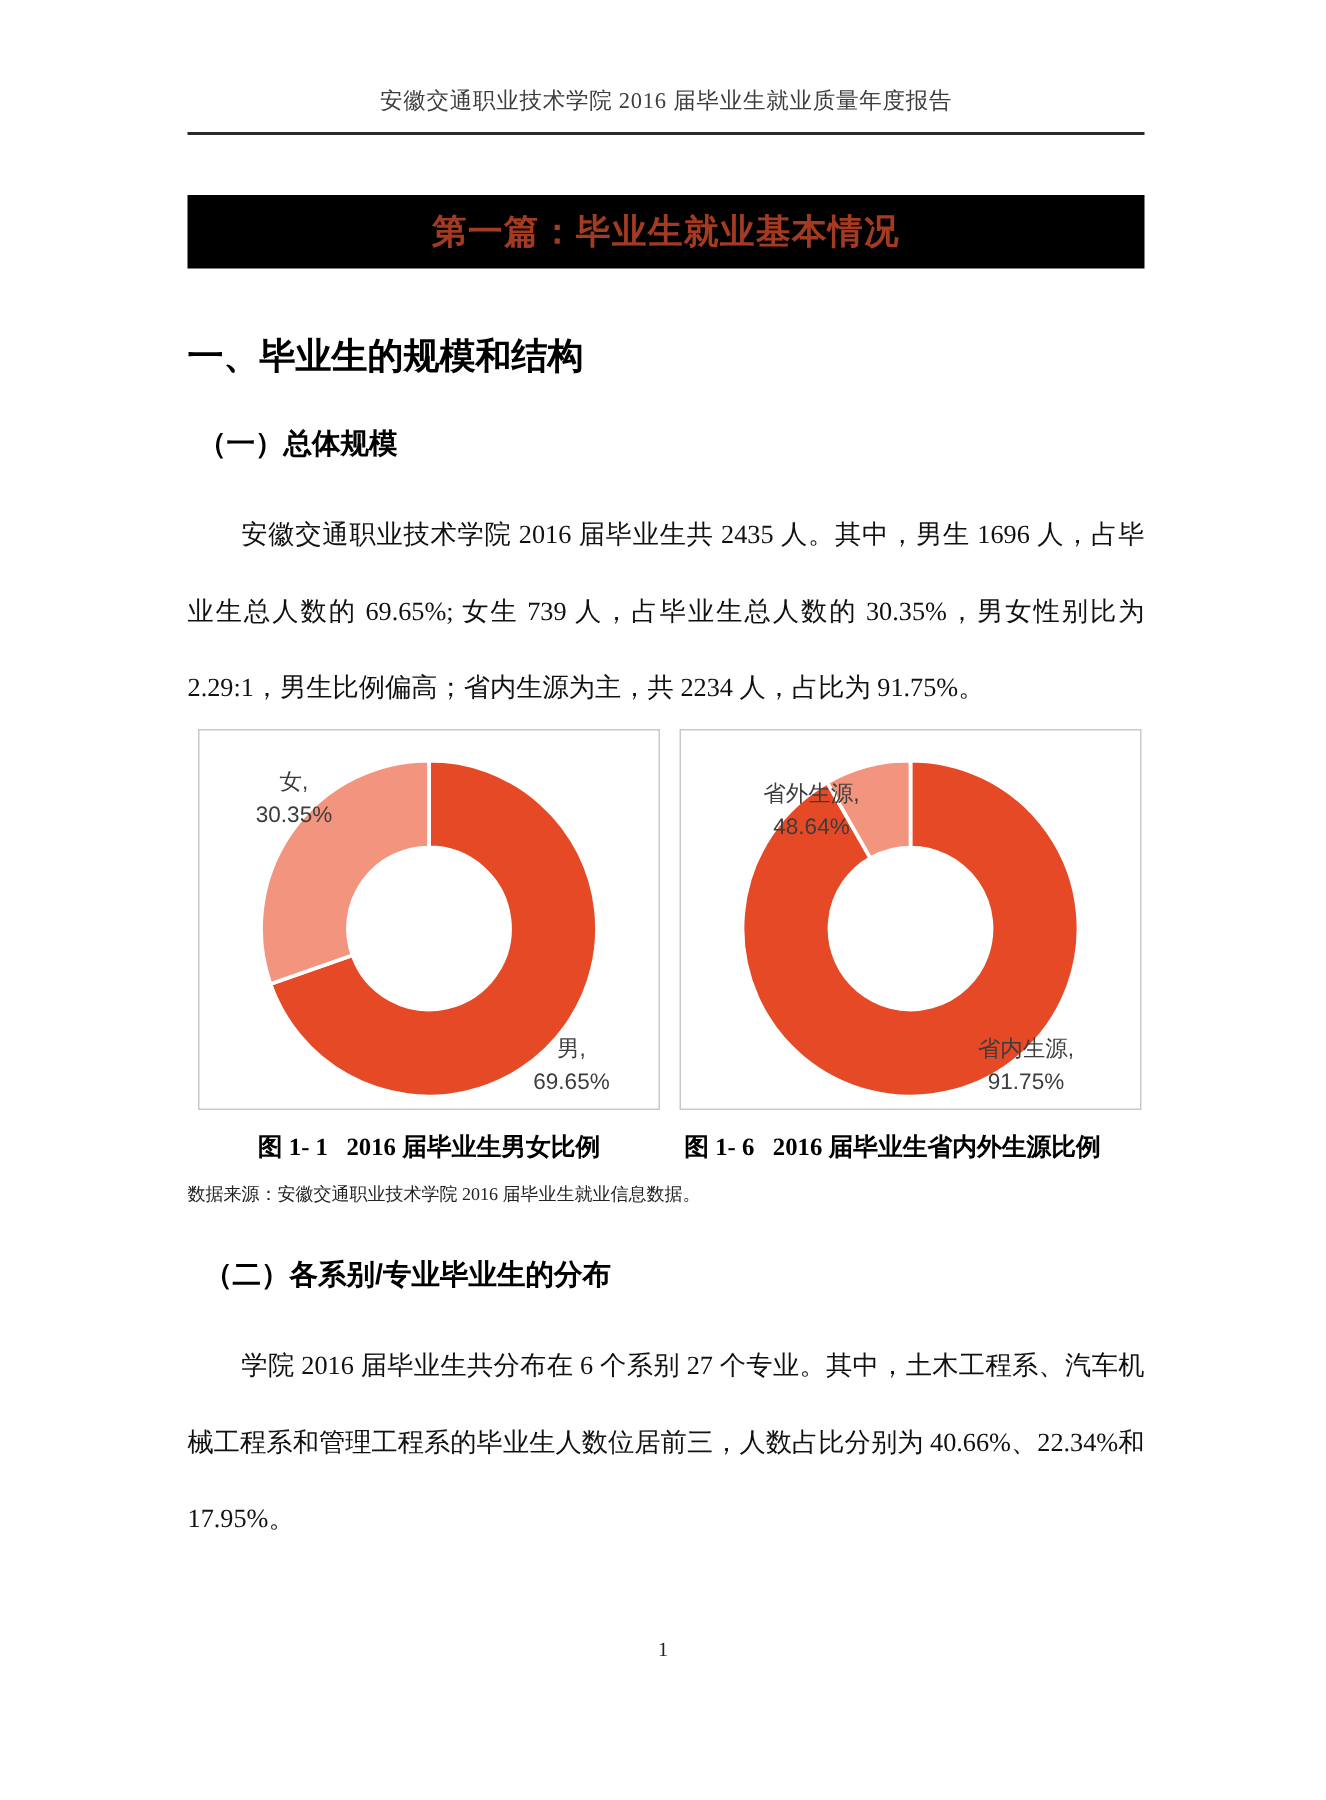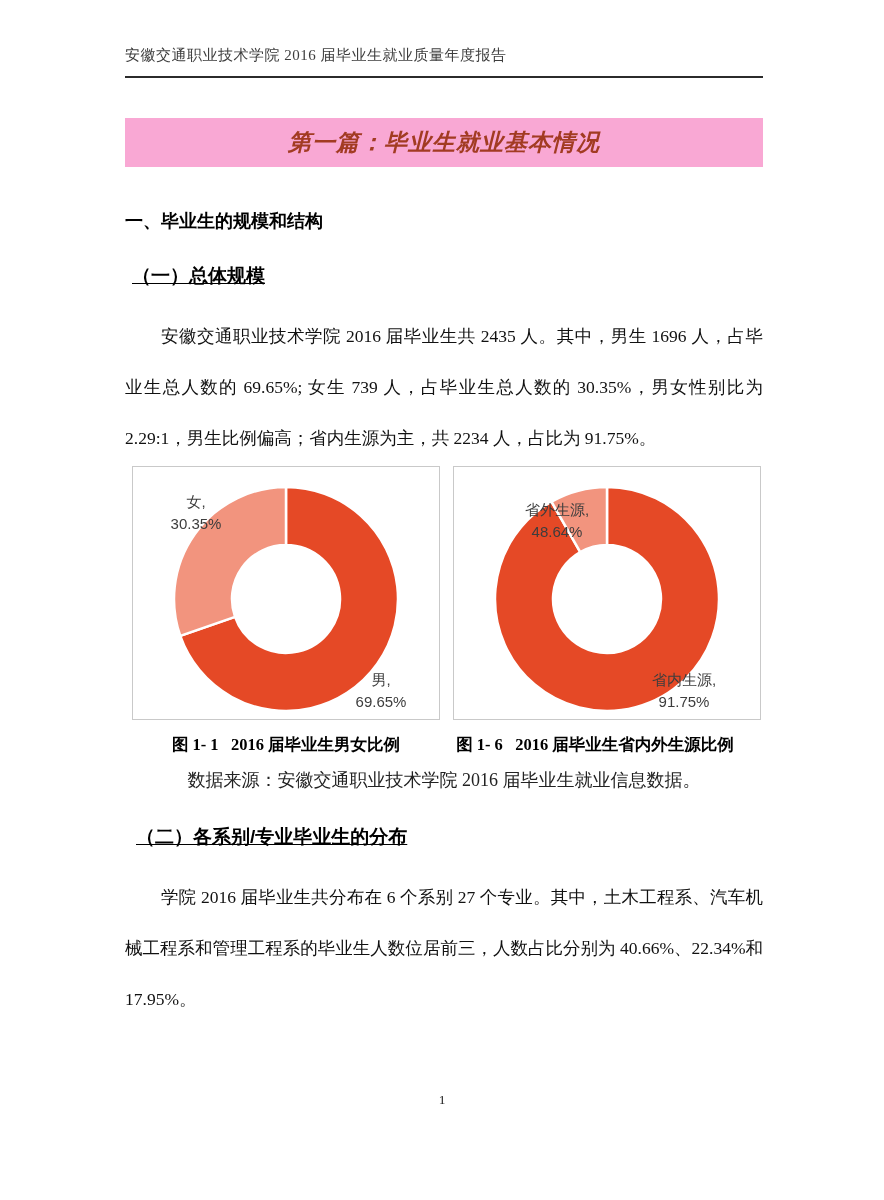--- a/index.html
+++ b/index.html
@@ -10,64 +10,62 @@
     height: 1200px;
     margin: 0 auto;
     background: #ffffff;
     font-family: "Liberation Serif", "DejaVu Serif", serif;
     color: #1a1a1a;
     overflow: hidden;
   }
   .content { padding: 0 121px 0 125px; }
 
   .doc-header {
-    padding-top: 46px;
-    text-align: left;
+    padding-top: 58px;
+    text-align: center;
     font-size: 15px;
     color: #3d3d3d;
     letter-spacing: 0.5px;
   }
   .header-rule {
     margin-top: 11px;
     border-bottom: 2px solid #2b2b2b;
     height: 0;
   }
 
   .banner {
     margin-top: 40px;
     height: 49px;
-    background: #f9a8d4;
+    background: #000000;
     display: flex;
     align-items: center;
     justify-content: center;
-    font-style: italic;
   }
   .banner-title {
     font-family: "Liberation Sans", "DejaVu Sans", sans-serif;
     font-weight: bold;
     font-size: 23px;
     color: #A23B22;
     letter-spacing: 1px;
   }
 
   .h1 {
     margin-top: 42px;
     font-family: "Liberation Sans", "DejaVu Sans", sans-serif;
     font-weight: bold;
-    font-size: 18px;
+    font-size: 24px;
     color: #000000;
   }
   .h2 {
     margin-top: 30px;
     margin-left: 7px;
     font-family: "Liberation Sans", "DejaVu Sans", sans-serif;
     font-weight: bold;
     font-size: 19px;
     color: #000000;
-    text-decoration: underline;
   }
   .h2-second { margin-top: 32px; margin-left: 11px; }
 
   .body-para {
     margin-top: 22px;
     font-size: 17.5px;
     line-height: 51px;
     text-align: justify;
     text-indent: 2.05em;
     color: #111111;
@@ -91,43 +89,42 @@
     position: absolute;
     font-family: "Liberation Sans", "DejaVu Sans", sans-serif;
     font-size: 15px;
     line-height: 22px;
     color: #3d3d3d;
     text-align: center;
   }
   .chart-lbl span { display: block; }
   .lbl-c0-female { left: 13px; top: 24px;  width: 100px; }
   .lbl-c0-male   { right: 8px; bottom: 6px; width: 100px; }
-  .lbl-c1-out    { left: 48px; top: 32px;  width: 110px; }
+  .lbl-c1-out    { left: 32px; top: 32px;  width: 110px; }
   .lbl-c1-in     { right: 6px; bottom: 6px; width: 140px; }
 
   .captions-row {
     display: flex;
     gap: 1px;
     margin-top: 14px;
     margin-left: 7px;
   }
   .fig-caption {
     width: 308px;
     text-align: center;
     font-weight: bold;
     font-size: 16.5px;
     color: #000000;
     white-space: pre;
   }
 
   .source-note {
     margin-top: 12px;
-    font-size: 18px;
+    font-size: 12px;
     color: #222222;
-    text-align: center;
   }
 
   .page-number {
     position: absolute;
     top: 1092px;
     left: 0;
     width: 100%;
     text-align: center;
     font-size: 13.5px;
     color: #222222;

